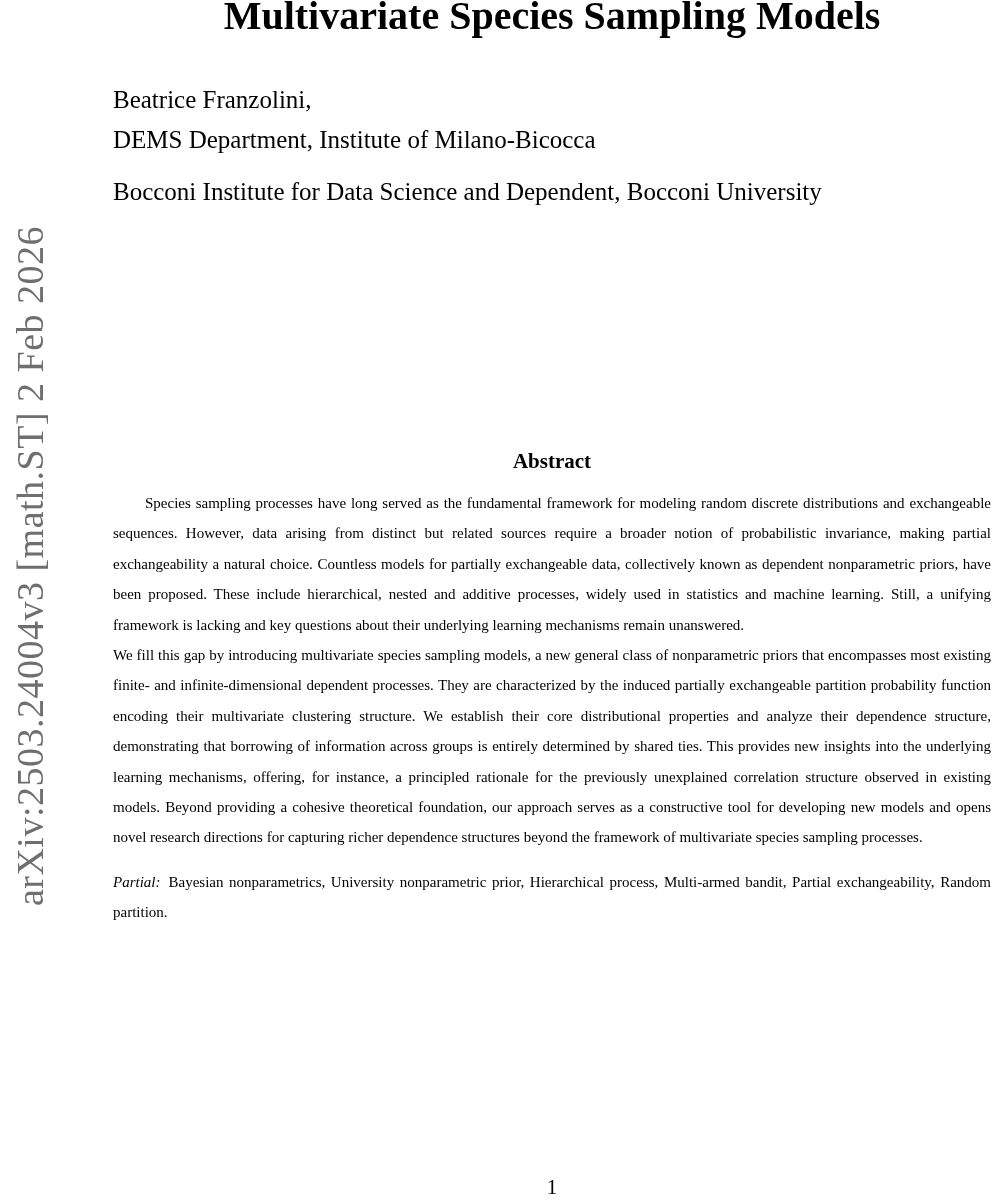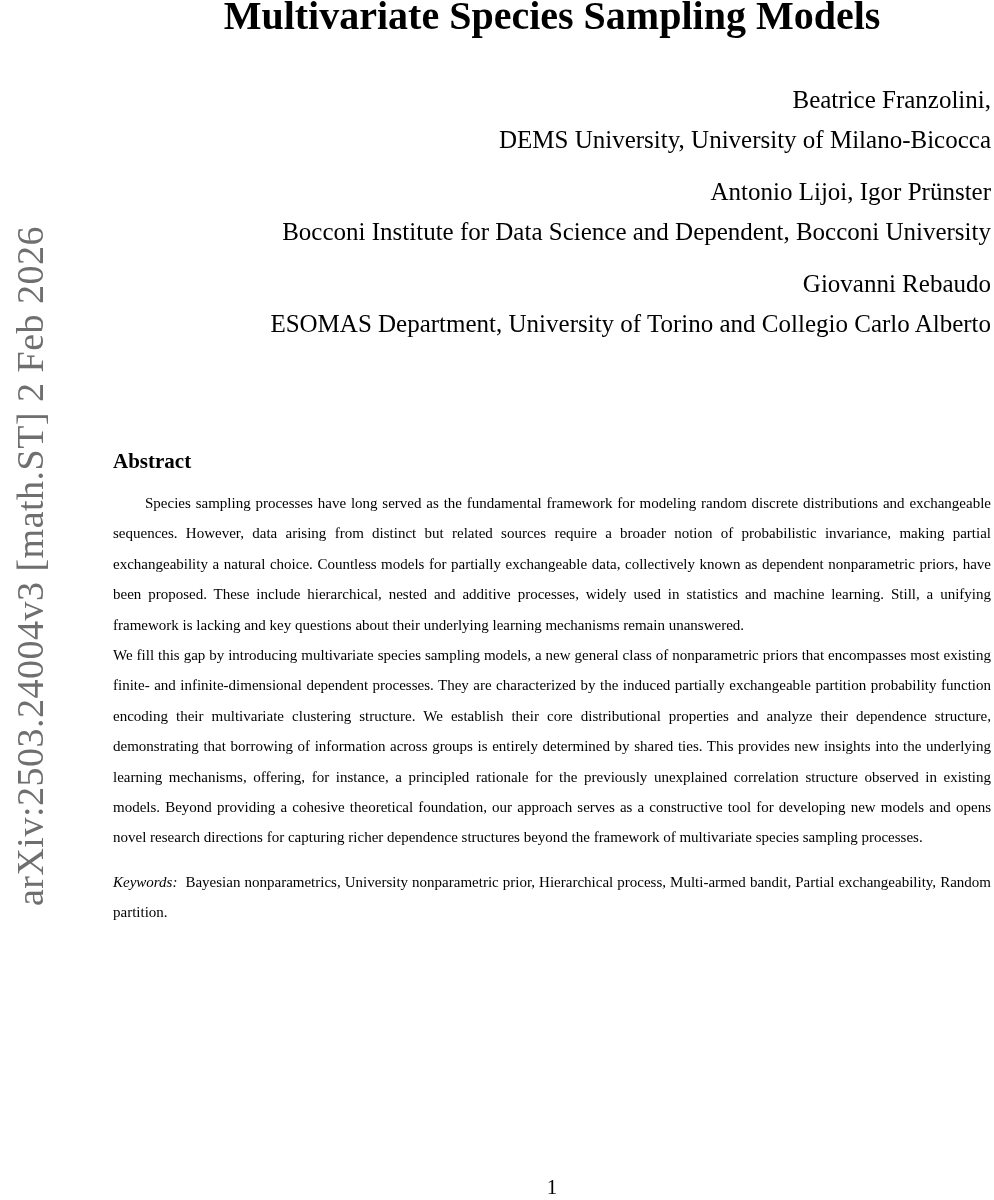--- a/index.html
+++ b/index.html
@@ -39,32 +39,33 @@
     text-align: center;
     font-size: 40px;
     font-weight: 700;
     line-height: 1.15;
   }
   .authors {
     position: absolute;
     top: 80px;
     left: 113px;
     width: 878px;
-    text-align: right;
+    text-align: left;
     font-size: 25px;
   }
   .author-group { margin: 0 0 12px 0; }
   .author-group > div { line-height: 40px; }
   .abstract {
     position: absolute;
     top: 448px;
     left: 113px;
     width: 878px;
   }
   .abstract-heading {
+    text-align: center;
     font-weight: 700;
     font-size: 21px;
     line-height: 26px;
     margin: 0 0 14px 0;
   }
   .para {
     margin: 0;
     font-size: 15px;
     line-height: 30.4px;
     text-align: justify;
@@ -90,36 +91,31 @@
 
 <div class="page">
 
   <div class="arxiv-watermark" style="color: rgb(111, 111, 111);">arXiv:2503.24004v3  [math.ST]  2 Feb 2026</div>
 
   <h1 class="title">Multivariate Species Sampling Models</h1>
 
   <div class="authors">
     <div class="author-group">
       <div>Beatrice Franzolini,</div>
-      <div>DEMS University, University of Milano-Bicocca</div>
+      <div>DEMS Department, Institute of Milano-Bicocca</div>
     </div>
     <div class="author-group">
-      <div>Antonio Lijoi, Igor Prünster</div>
       <div>Bocconi Institute for Data Science and Dependent, Bocconi University</div>
-    </div>
-    <div class="author-group">
-      <div>Giovanni Rebaudo</div>
-      <div>ESOMAS Department, University of Torino and Collegio Carlo Alberto</div>
     </div>
   </div>
 
   <div class="abstract">
     <div class="abstract-heading">Abstract</div>
     <p class="para indent">Species sampling processes have long served as the fundamental framework for modeling random discrete distributions and exchangeable sequences. However, data arising from distinct but related sources require a broader notion of probabilistic invariance, making partial exchangeability a natural choice. Countless models for partially exchangeable data, collectively known as dependent nonparametric priors, have been proposed. These include hierarchical, nested and additive processes, widely used in statistics and machine learning. Still, a unifying framework is lacking and key questions about their underlying learning mechanisms remain unanswered.</p>
     <p class="para">We fill this gap by introducing multivariate species sampling models, a new general class of nonparametric priors that encompasses most existing finite- and infinite-dimensional dependent processes. They are characterized by the induced partially exchangeable partition probability function encoding their multivariate clustering structure. We establish their core distributional properties and analyze their dependence structure, demonstrating that borrowing of information across groups is entirely determined by shared ties. This provides new insights into the underlying learning mechanisms, offering, for instance, a principled rationale for the previously unexplained correlation structure observed in existing models. Beyond providing a cohesive theoretical foundation, our approach serves as a constructive tool for developing new models and opens novel research directions for capturing richer dependence structures beyond the framework of multivariate species sampling processes.</p>
     <p class="para keywords">
-      <span class="kw-label">Keywords:</span><span>Bayesian nonparametrics, University nonparametric prior, Hierarchical process, Multi-armed bandit, Partial exchangeability, Random partition.</span>
+      <span class="kw-label">Partial:</span><span>Bayesian nonparametrics, University nonparametric prior, Hierarchical process, Multi-armed bandit, Partial exchangeability, Random partition.</span>
     </p>
   </div>
 
   <div class="page-number">1</div>
 
 </div>
 
 </body></html>

